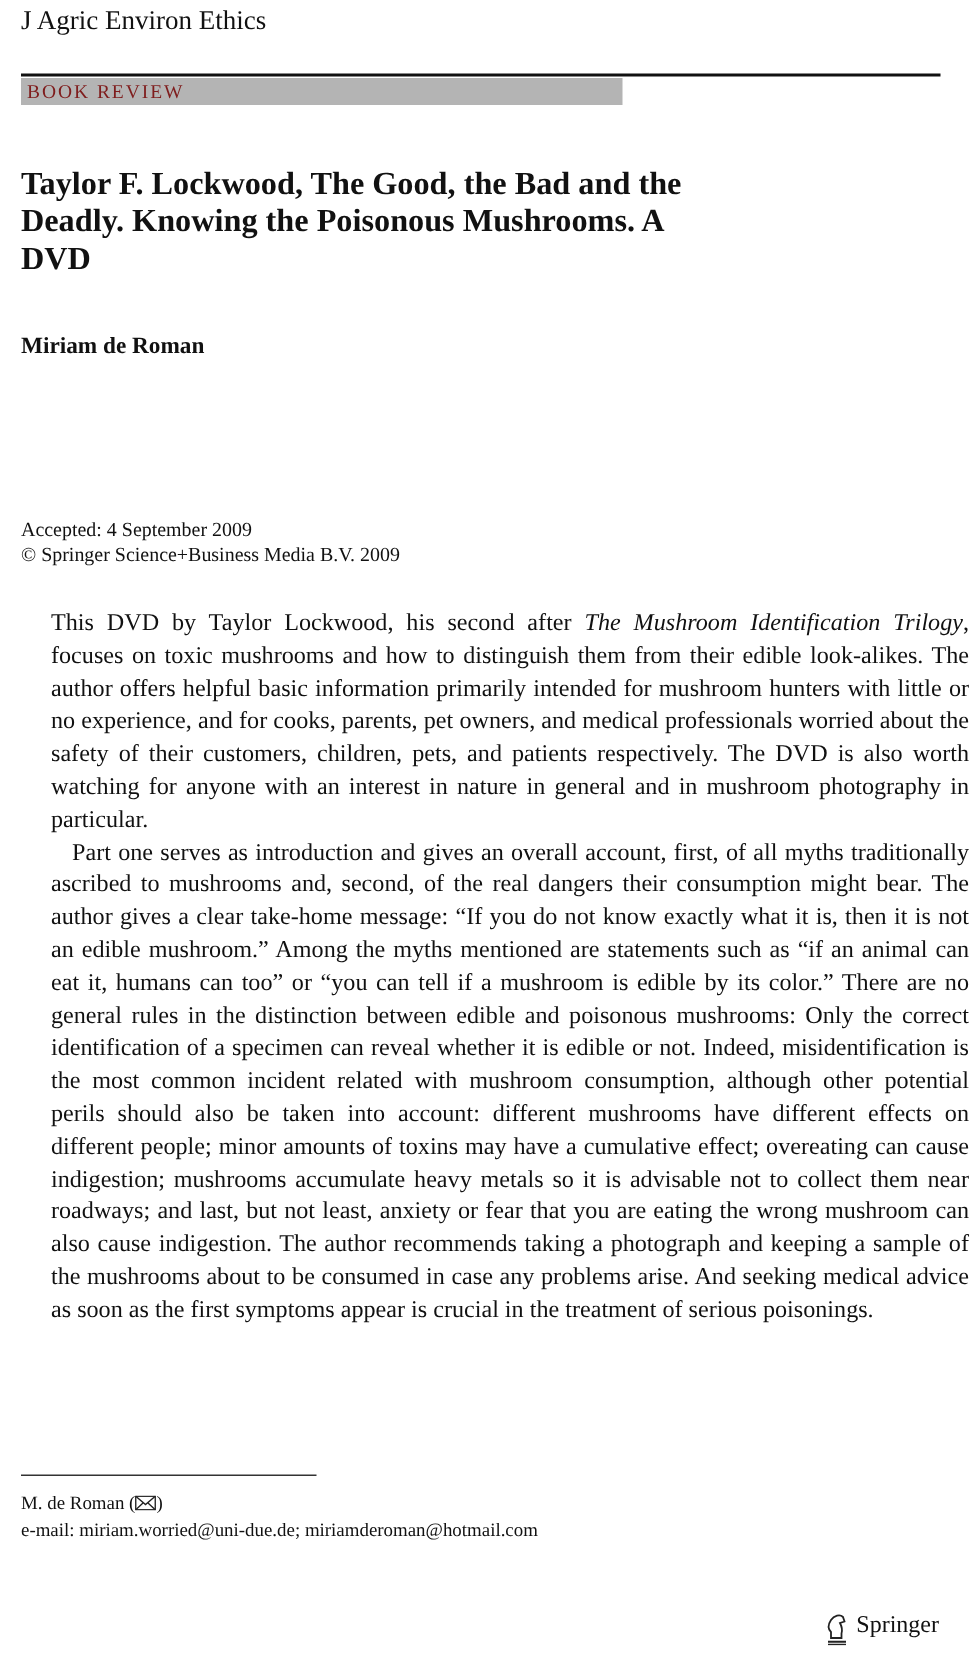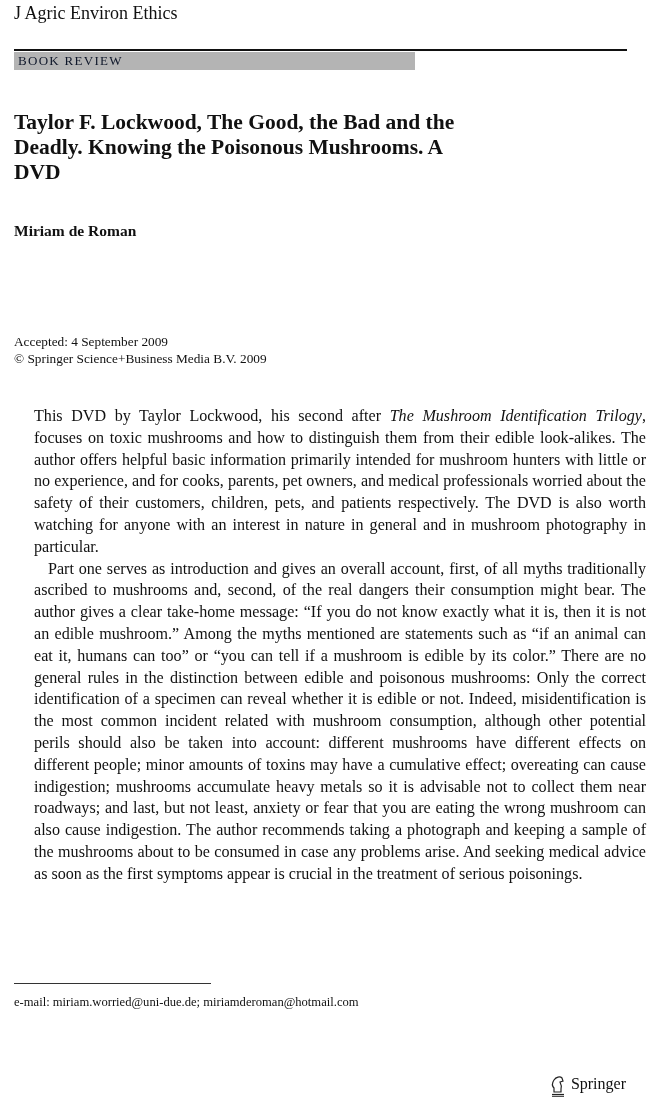--- a/index.html
+++ b/index.html
@@ -6,28 +6,28 @@
   body {
     width: 650px; height: 1108px; position: relative; overflow: hidden;
     font-family: "Liberation Serif", "DejaVu Serif", serif;
     color: #111;
   }
   .journal { position: absolute; left: 14px; top: 5px; font-size: 18px; line-height: 17px; }
   .rule-top { position: absolute; left: 14px; top: 49px; width: 613px; height: 2px; background: #111; }
   .section-bar {
     position: absolute; left: 14px; top: 52px; width: 401px; height: 18px;
     background: #b4b4b4; font-size: 13px; letter-spacing: 1.3px;
-    line-height: 18px; padding-left: 4px; box-sizing: border-box; color: #0f172a;
+    line-height: 18px; padding-left: 4px; box-sizing: border-box; color: #7f1d1d;
   }
   .title {
     position: absolute; left: 14px; top: 110px; width: 470px;
     font-size: 21.5px; line-height: 25px; font-weight: bold;
   }
   .author { position: absolute; left: 14px; top: 222px; font-size: 15.5px; font-weight: bold; }
-  .accepted { position: absolute; left: 14px; top: 333px; font-size: 13.3px; line-height: 17px; }
+  .accepted { position: absolute; left: 14px; top: 344px; font-size: 13.3px; line-height: 17px; }
   .body-text {
     position: absolute; left: 14px; top: 405px; width: 612px;
     font-size: 16.1px; line-height: 21.8px; text-align: justify; hyphens: manual; margin-left: 20px;
   }
   .body-text p { margin: 0; }
   .body-text p.indent { text-indent: 14px; }
   .foot-rule { position: absolute; left: 14px; top: 983px; width: 197px; height: 1px; background: #333; }
   .footnote { position: absolute; left: 14px; top: 993px; font-size: 12.6px; line-height: 18px; }
   .mail-icon { display: inline-block; width: 14px; height: 10px; vertical-align: -1px; }
   .published { position: absolute; left: 14px; top: 1140px; font-size: 15px; font-style: italic; }
@@ -51,20 +51,24 @@
   <div>© Springer Science+Business Media B.V. 2009</div>
 </div>
 
 <div class="body-text">
   <p><span>This DVD by Taylor Lockwood, his second after </span><i>The Mushroom Identification Trilogy</i><span>, focuses on toxic mushrooms and how to distinguish them from their edible look-alikes. The author offers helpful basic information primarily intended for mushroom hunters with little or no experience, and for cooks, parents, pet owners, and medical professionals worried about the safety of their customers, children, pets, and patients respectively. The DVD is also worth watching for anyone with an interest in nature in general and in mushroom photography in particular.</span></p>
   <p class="indent">Part one serves as introduction and gives an overall account, first, of all myths traditionally ascribed to mushrooms and, second, of the real dangers their consumption might bear. The author gives a clear take-home message: “If you do not know exactly what it is, then it is not an edible mushroom.” Among the myths mentioned are statements such as “if an animal can eat it, humans can too” or “you can tell if a mushroom is edible by its color.” There are no general rules in the distinction between edible and poisonous mushrooms: Only the correct identifica­tion of a specimen can reveal whether it is edible or not. Indeed, misidentification is the most common incident related with mushroom consumption, although other potential perils should also be taken into account: different mushrooms have different effects on different people; minor amounts of toxins may have a cumulative effect; overeating can cause indigestion; mushrooms accumulate heavy metals so it is advisable not to collect them near roadways; and last, but not least, anxiety or fear that you are eating the wrong mushroom can also cause indigestion. The author recommends taking a photograph and keeping a sample of the mushrooms about to be consumed in case any problems arise. And seeking medical advice as soon as the first symptoms appear is crucial in the treatment of serious poisonings.</p>
 </div>
 
 <div class="foot-rule"></div>
 <div class="footnote">
+  <div><span>M. de Roman (</span><svg class="mail-icon" viewBox="0 0 14 10">
+        <rect x="0.5" y="0.5" width="13" height="9" fill="none" stroke="#222" stroke-width="0.9"></rect>
+        <path d="M0.5 0.5 L7 6 L13.5 0.5 M0.5 9.5 L5.5 4.8 M13.5 9.5 L8.5 4.8" fill="none" stroke="#222" stroke-width="0.9"></path>
+      </svg><span>)</span></div>
   <div>e-mail: miriam.worried@uni-due.de; miriamderoman@hotmail.com</div>
 </div>
 
 <div class="published">Published online: 01 October 2009</div>
 <div class="springer">
   <svg viewBox="0 0 18 22">
     <path d="M5 17 L5 13 C3 11 3 8 5 5 C7 2 11 1 13 3 L14 6 L11 7 C12 9 13 11 12 14 L12 17 Z" fill="none" stroke="#222" stroke-width="1.2"></path>
     <line x1="3" y1="19.5" x2="15" y2="19.5" stroke="#222" stroke-width="1.2"></line>
     <line x1="3" y1="21.3" x2="15" y2="21.3" stroke="#222" stroke-width="1"></line>
   </svg>

